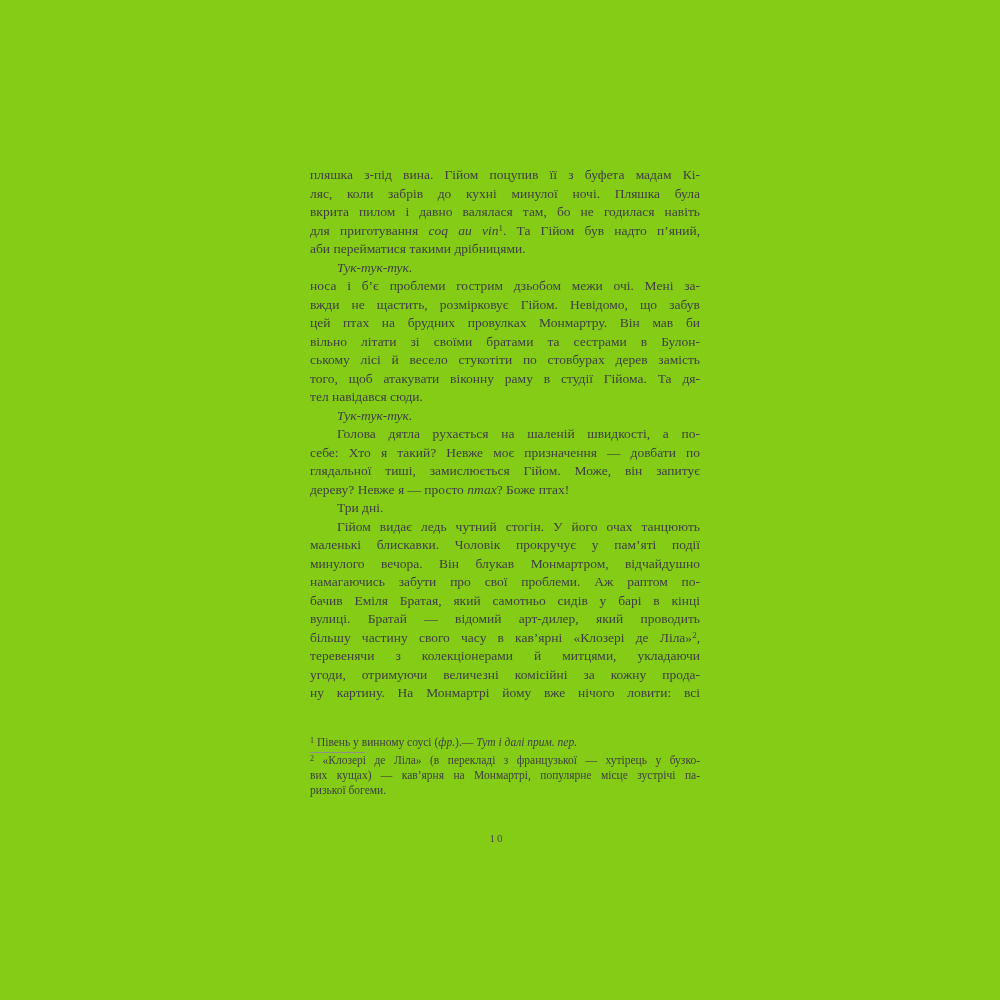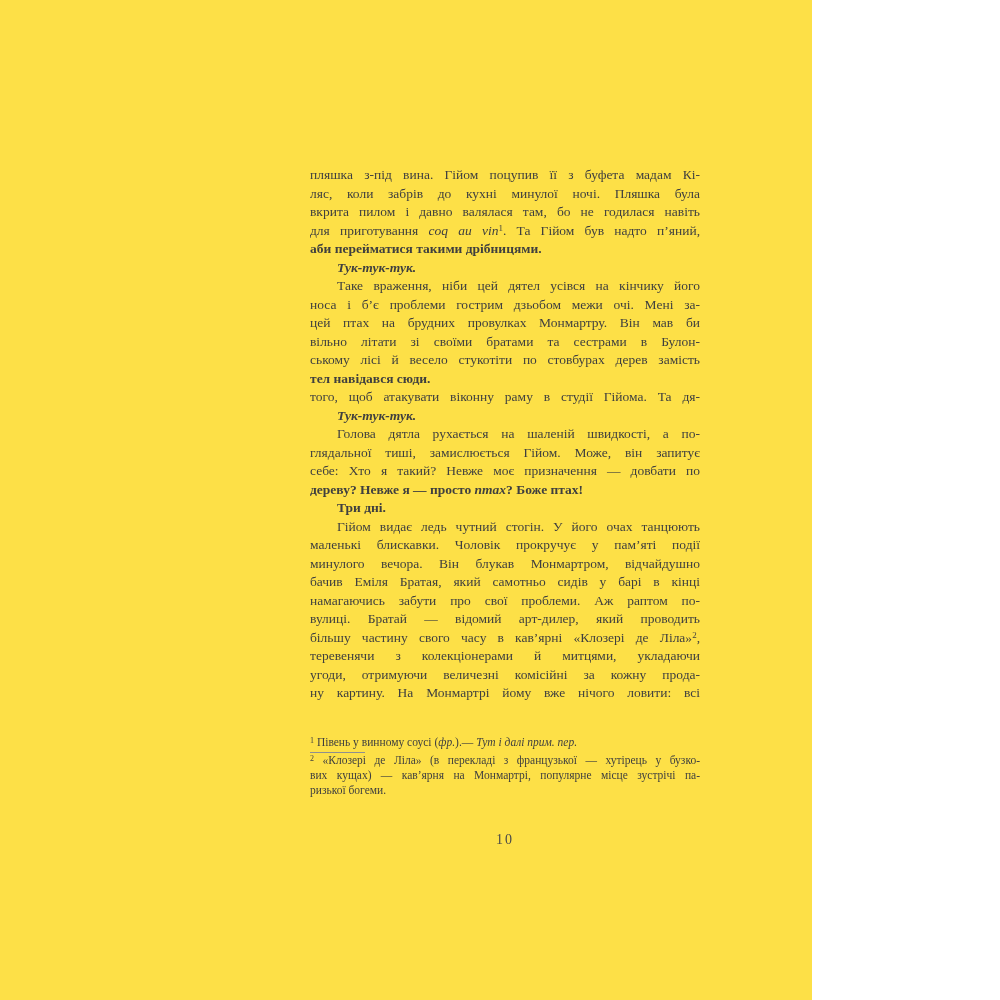--- a/index.html
+++ b/index.html
@@ -2,41 +2,41 @@
 <html><head>
 <meta charset="utf-8">
 <style>
   html, body {
     margin: 0;
     padding: 0;
     background: #ffffff;
   }
   .canvas {
     position: relative;
-    width: 812px;
+    width: 1000px;
     height: 1000px;
-    background: #fde047;
+    background: #84cc16;
     font-family: "Liberation Serif", "DejaVu Serif", serif;
     color: #3f3f3f;
     overflow: hidden;
   }
   .text-block {
     position: absolute;
     left: 310px;
     top: 166px;
     width: 390px;
   }
   .line {
     font-size: 13.5px;
     line-height: 18.5px;
     height: 18.5px;
     text-align: justify;
     text-align-last: justify;
   }
-  .line.end { text-align-last: left; font-weight: bold; }
+  .line.end { text-align-last: left; }
   .line.indent { text-indent: 27px; }
   .i { font-style: italic; }
   .sup {
     font-size: 9px;
     line-height: 0;
     vertical-align: 4px;
   }
   .footnote-sep {
     position: absolute;
     left: 310px;
@@ -55,58 +55,58 @@
   .fline {
     font-size: 11.5px;
     line-height: 15px;
     text-align: justify;
     text-align-last: justify;
   }
   .fline.end { text-align-last: left; }
   .fline .sup { font-size: 8px; vertical-align: 3px; }
   .page-number {
     position: absolute;
-    left: 310px;
+    left: 302px;
     top: 832px;
     width: 390px;
     text-align: center;
-    font-size: 14px;
+    font-size: 11px;
     letter-spacing: 2px;
     color: #4a4a4a;
   }
 </style>
 </head>
 <body>
 
 <div class="canvas">
   <main class="text-block" id="body-text">
       <div class="line"><span>пляшка з-під вина. Гійом поцупив її з буфета мадам Кі-</span></div>
       <div class="line"><span>ляс, коли забрів до кухні минулої ночі. Пляшка була</span></div>
       <div class="line"><span>вкрита пилом і давно валялася там, бо не годилася навіть</span></div>
       <div class="line"><span>для приготування </span><span class="i">coq au vin</span><span class="sup">1</span><span>. Та Гійом був надто п’яний,</span></div>
       <div class="line end"><span>аби перейматися такими дрібницями.</span></div>
       <div class="line indent end"><span class="i">Тук-тук-тук.</span></div>
-      <div class="line indent"><span>Таке враження, ніби цей дятел усівся на кінчику його</span></div>
       <div class="line"><span>носа і б’є проблеми гострим дзьобом межи очі. Мені за-</span></div>
+      <div class="line"><span>вжди не щастить, розмірковує Гійом. Невідомо, що забув</span></div>
       <div class="line"><span>цей птах на брудних провулках Монмартру. Він мав би</span></div>
       <div class="line"><span>вільно літати зі своїми братами та сестрами в Булон-</span></div>
       <div class="line"><span>ському лісі й весело стукотіти по стовбурах дерев замість</span></div>
+      <div class="line"><span>того, щоб атакувати віконну раму в студії Гійома. Та дя-</span></div>
       <div class="line end"><span>тел навідався сюди.</span></div>
-      <div class="line"><span>того, щоб атакувати віконну раму в студії Гійома. Та дя-</span></div>
       <div class="line indent end"><span class="i">Тук-тук-тук.</span></div>
       <div class="line indent"><span>Голова дятла рухається на шаленій швидкості, а по-</span></div>
+      <div class="line"><span>себе: Хто я такий? Невже моє призначення — довбати по</span></div>
       <div class="line"><span>глядальної тиші, замислюється Гійом. Може, він запитує</span></div>
-      <div class="line"><span>себе: Хто я такий? Невже моє призначення — довбати по</span></div>
       <div class="line end"><span>дереву? Невже я — просто </span><span class="i">птах</span><span>? Боже птах!</span></div>
       <div class="line indent end"><span>Три дні.</span></div>
       <div class="line indent"><span>Гійом видає ледь чутний стогін. У його очах танцюють</span></div>
       <div class="line"><span>маленькі блискавки. Чоловік прокручує у пам’яті події</span></div>
       <div class="line"><span>минулого вечора. Він блукав Монмартром, відчайдушно</span></div>
+      <div class="line"><span>намагаючись забути про свої проблеми. Аж раптом по-</span></div>
       <div class="line"><span>бачив Еміля Братая, який самотньо сидів у барі в кінці</span></div>
-      <div class="line"><span>намагаючись забути про свої проблеми. Аж раптом по-</span></div>
       <div class="line"><span>вулиці. Братай — відомий арт-дилер, який проводить</span></div>
       <div class="line"><span>більшу частину свого часу в кав’ярні «Клозері де Ліла»</span><span class="sup">2</span><span>,</span></div>
       <div class="line"><span>теревенячи з колекціонерами й митцями, укладаючи</span></div>
       <div class="line"><span>угоди, отримуючи величезні комісійні за кожну прода-</span></div>
       <div class="line"><span>ну картину. На Монмартрі йому вже нічого ловити: всі</span></div>
     </main>
   <div class="footnote-sep"></div>
   <section class="footnotes" id="footnotes">
       <div class="fnote">
         <div class="fline end"><span class="sup">1</span><span> </span><span>Півень у винному соусі (</span><span class="i">фр.</span><span>).— </span><span class="i">Тут і далі прим. пер.</span></div>

